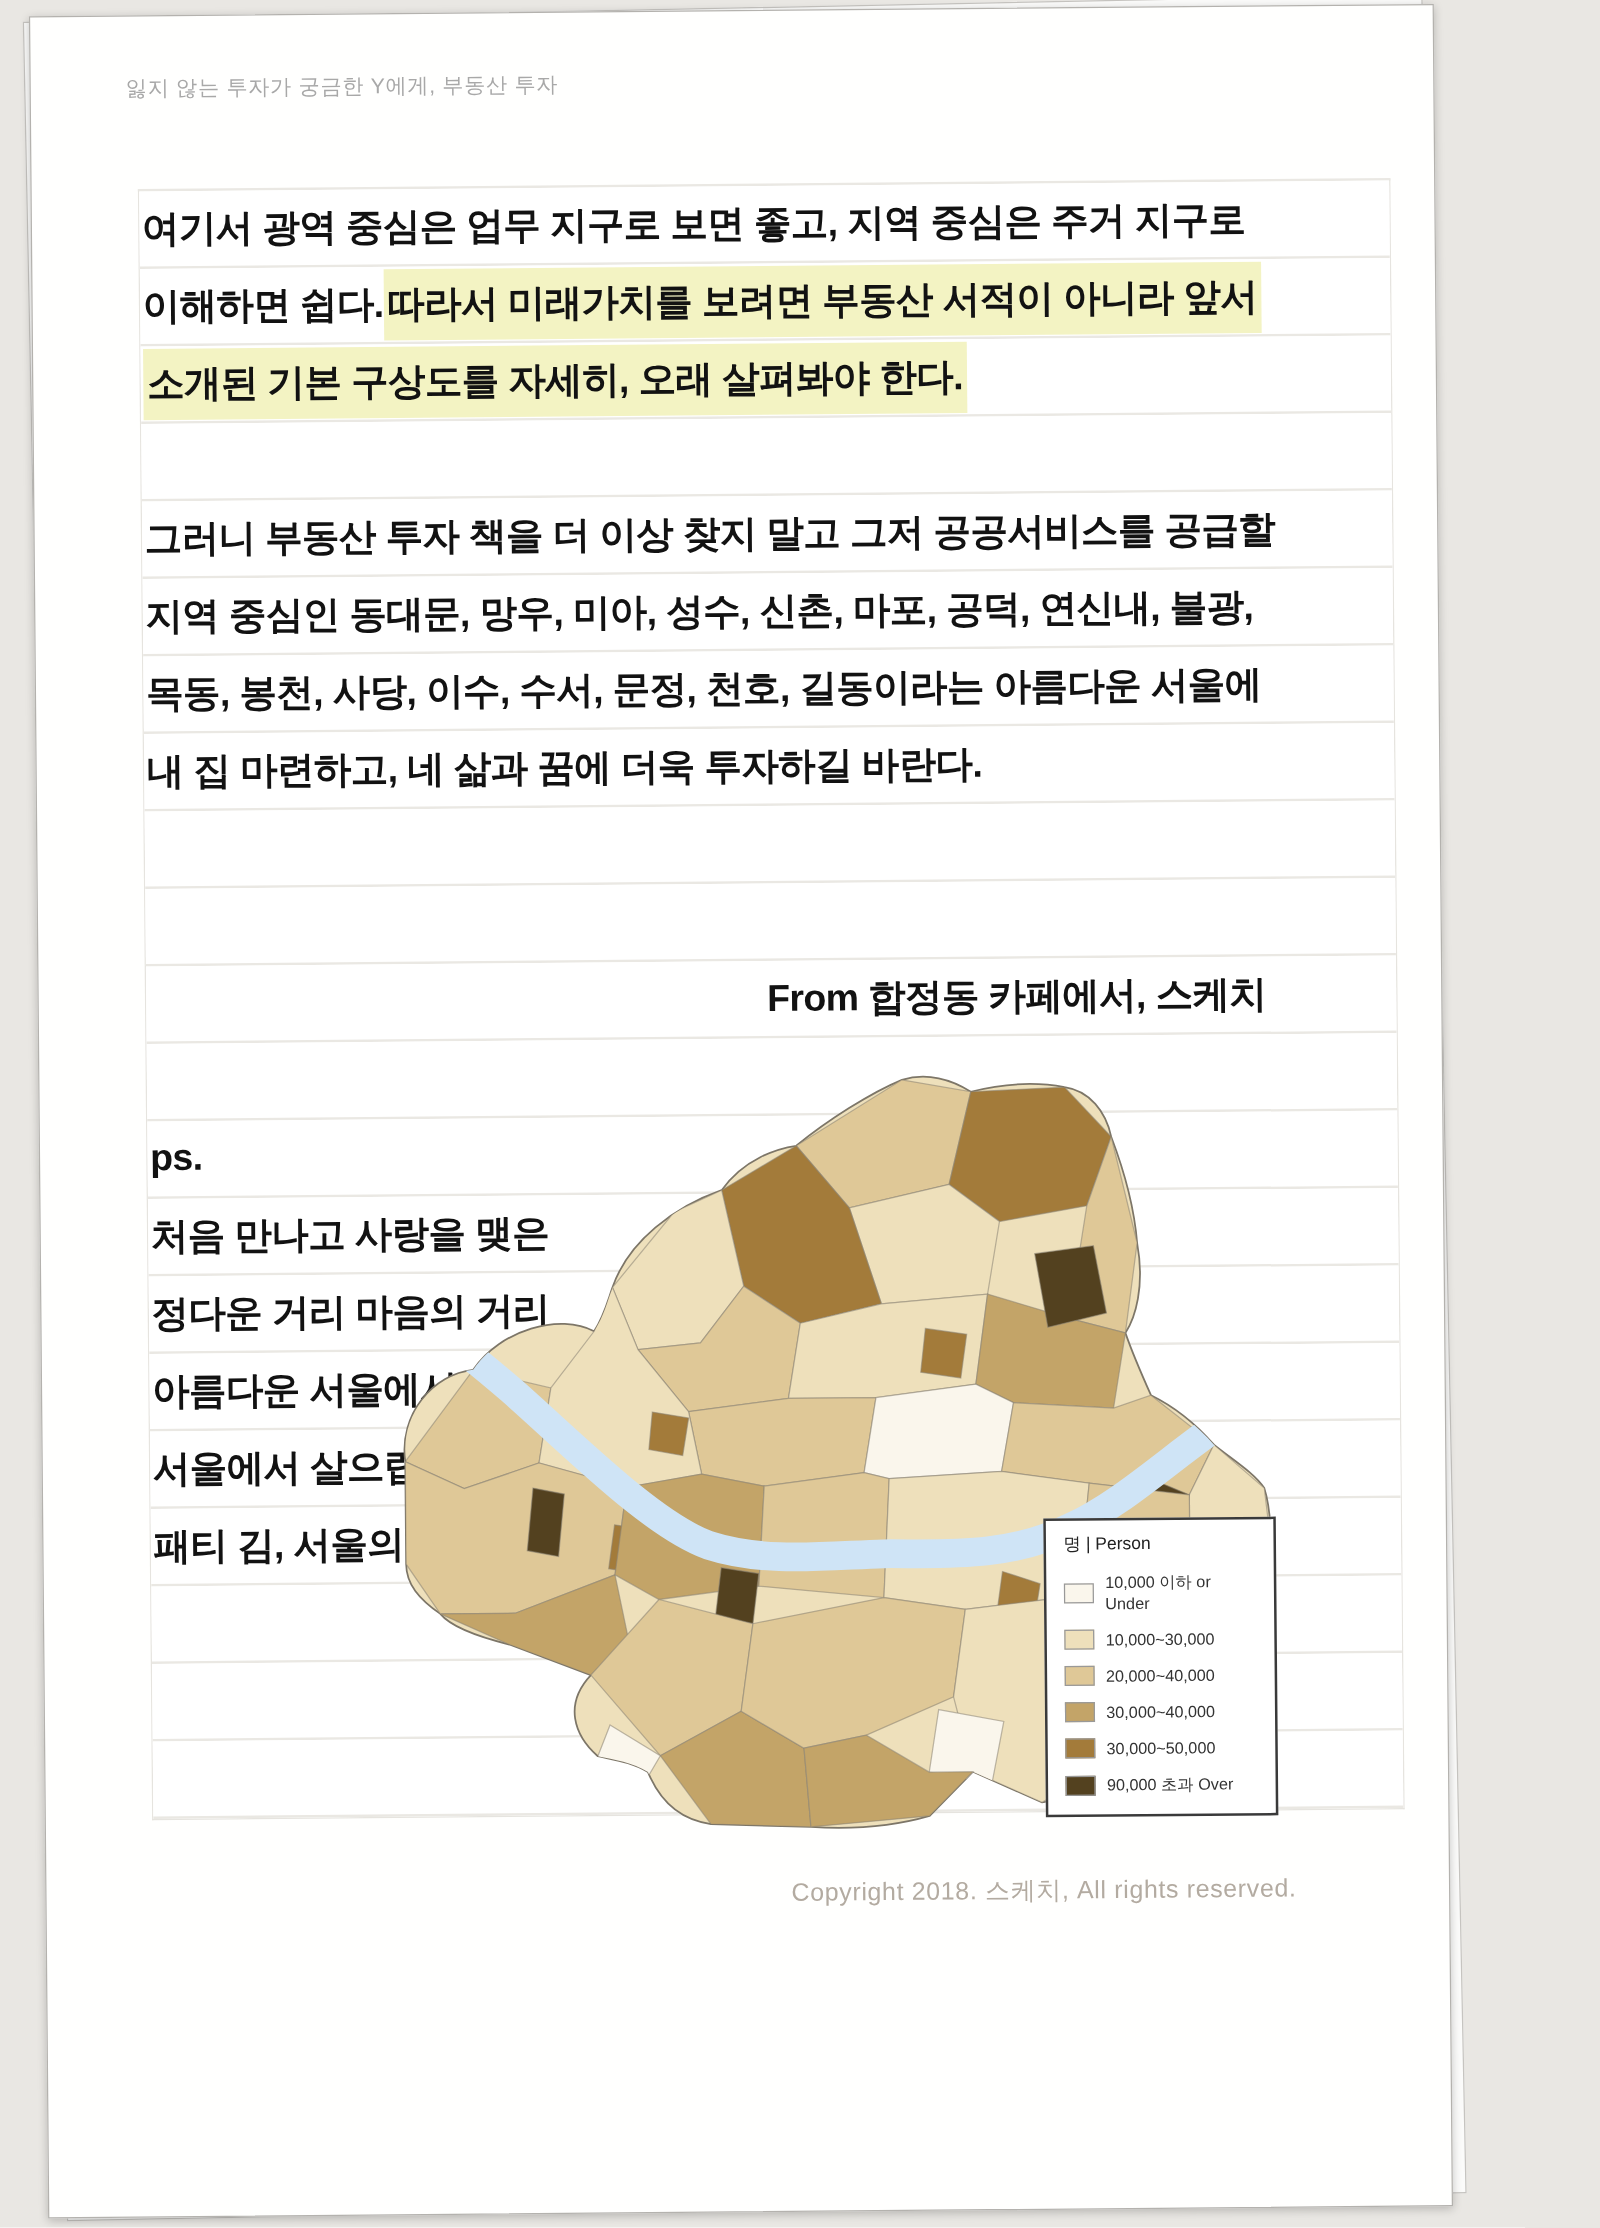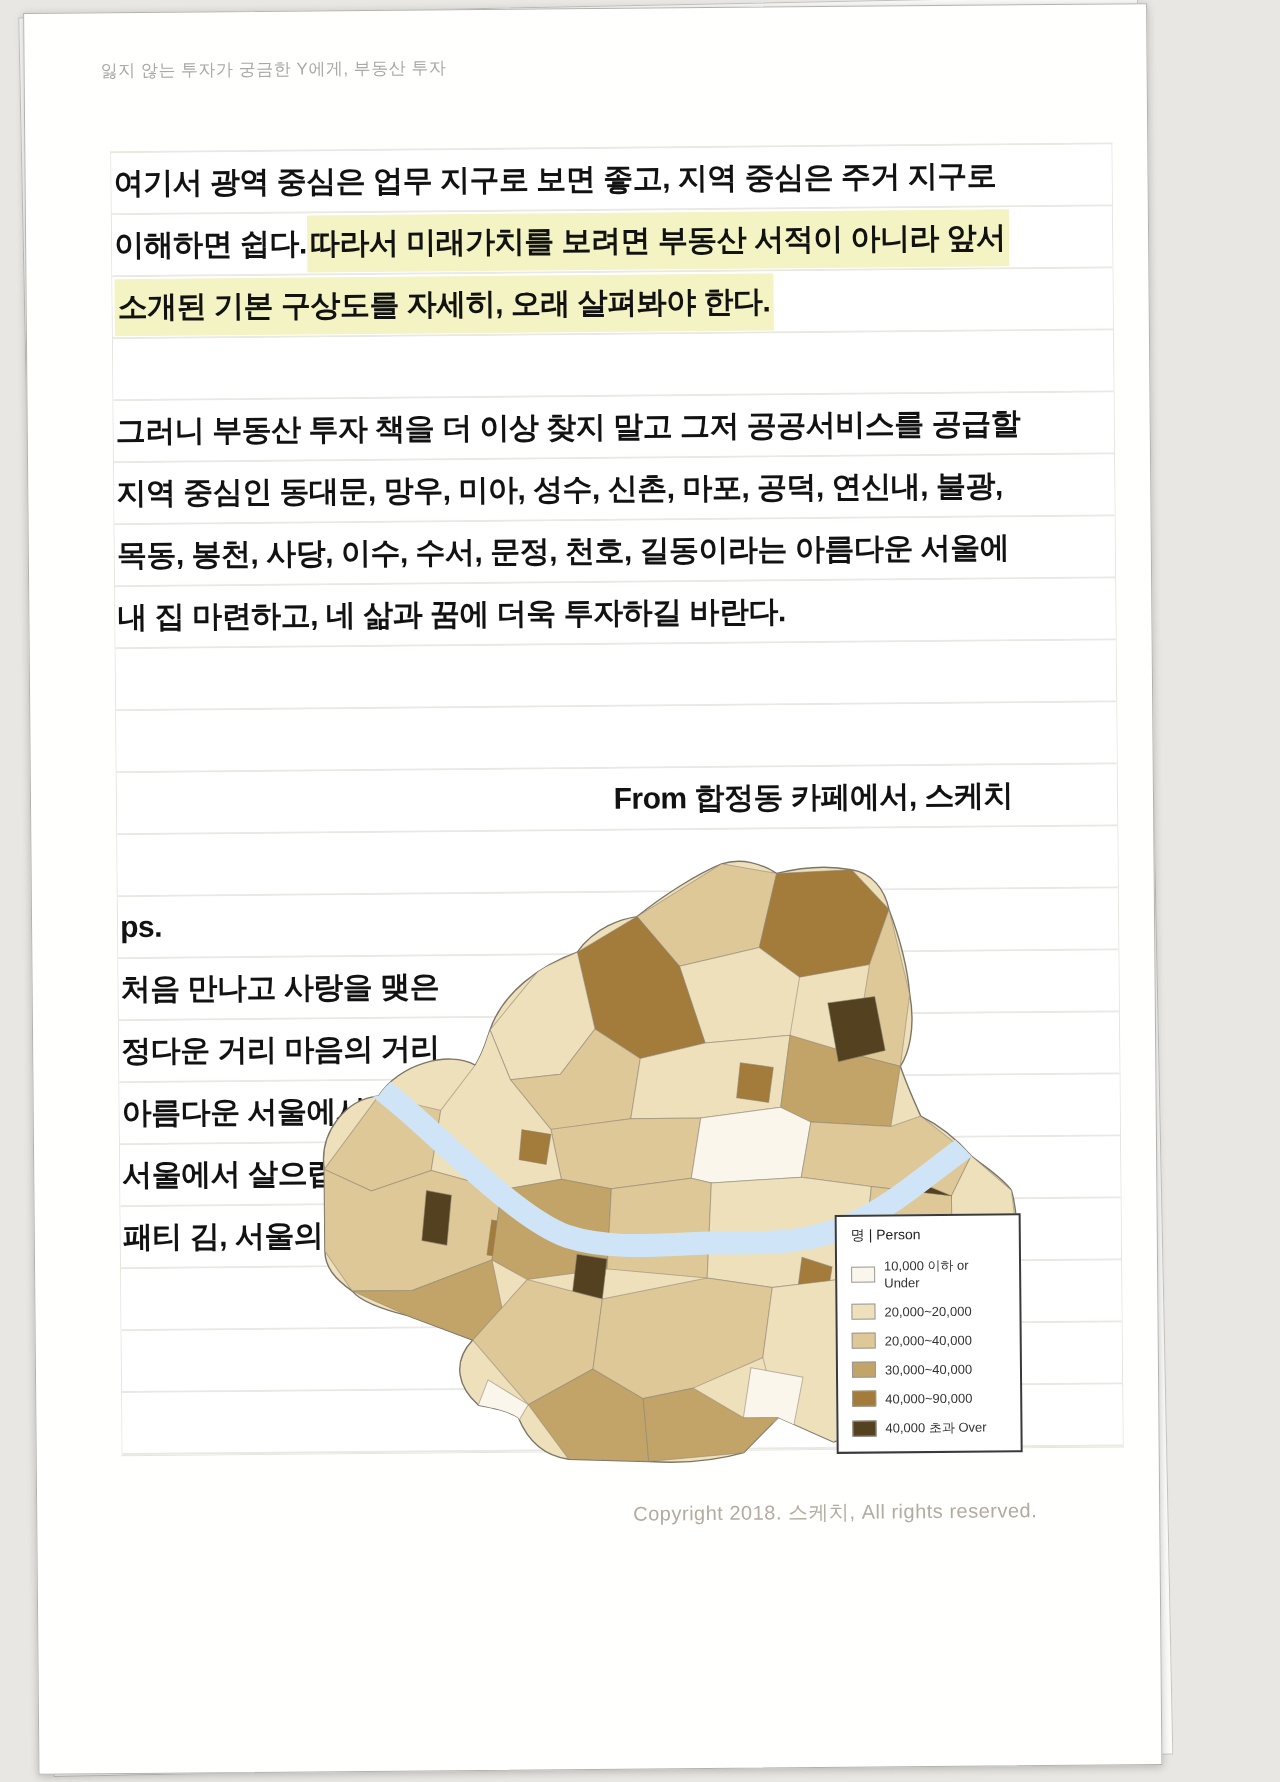--- a/index.html
+++ b/index.html
@@ -166,35 +166,35 @@
   </svg>
 
   <div class="legend">
     <div class="ltitle">명 | Person</div>
     <div class="litem">
         <span class="sw" style="background: rgb(250, 246, 236);"></span>
         <span class="lab">10,000 이하 or Under</span>
       </div>
     <div class="litem">
         <span class="sw" style="background: rgb(238, 224, 187);"></span>
-        <span class="lab">20,000~20,000</span>
+        <span class="lab">10,000~30,000</span>
       </div>
     <div class="litem">
         <span class="sw" style="background: rgb(223, 200, 151);"></span>
         <span class="lab">20,000~40,000</span>
       </div>
     <div class="litem">
         <span class="sw" style="background: rgb(195, 164, 104);"></span>
         <span class="lab">30,000~40,000</span>
       </div>
     <div class="litem">
         <span class="sw" style="background: rgb(163, 123, 58);"></span>
-        <span class="lab">40,000~90,000</span>
+        <span class="lab">30,000~50,000</span>
       </div>
     <div class="litem">
         <span class="sw" style="background: rgb(83, 65, 31);"></span>
-        <span class="lab">40,000 초과 Over</span>
+        <span class="lab">90,000 초과 Over</span>
       </div>
   </div>
 
   <div class="copyright">Copyright 2018. 스케치, All rights reserved.</div>
 
 </div>
 
 </body></html>

